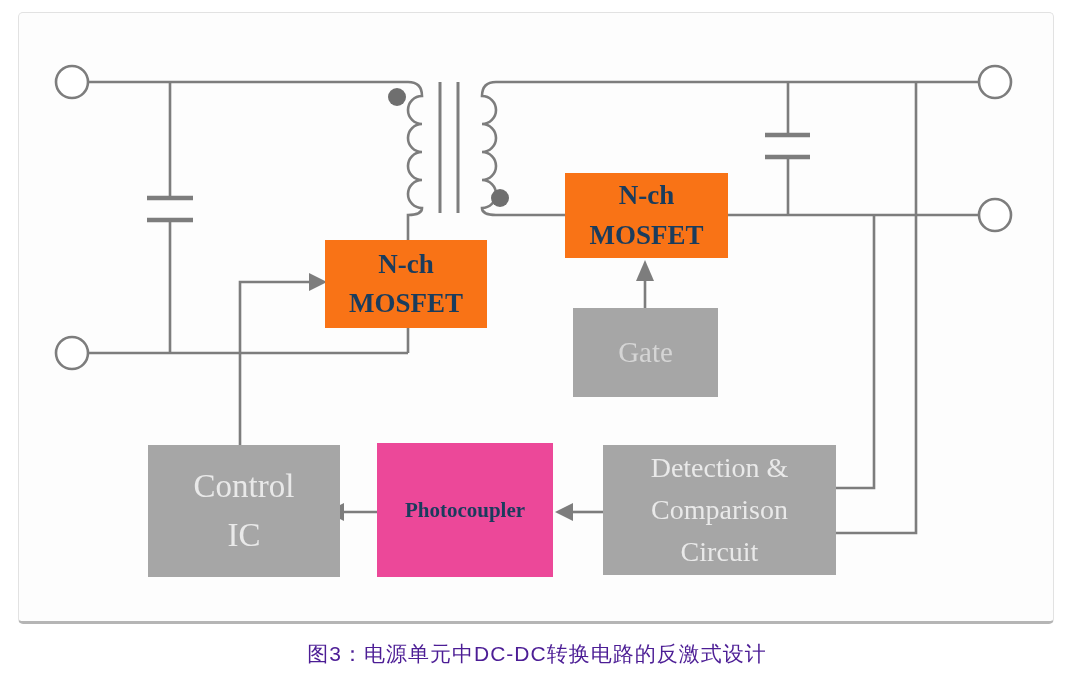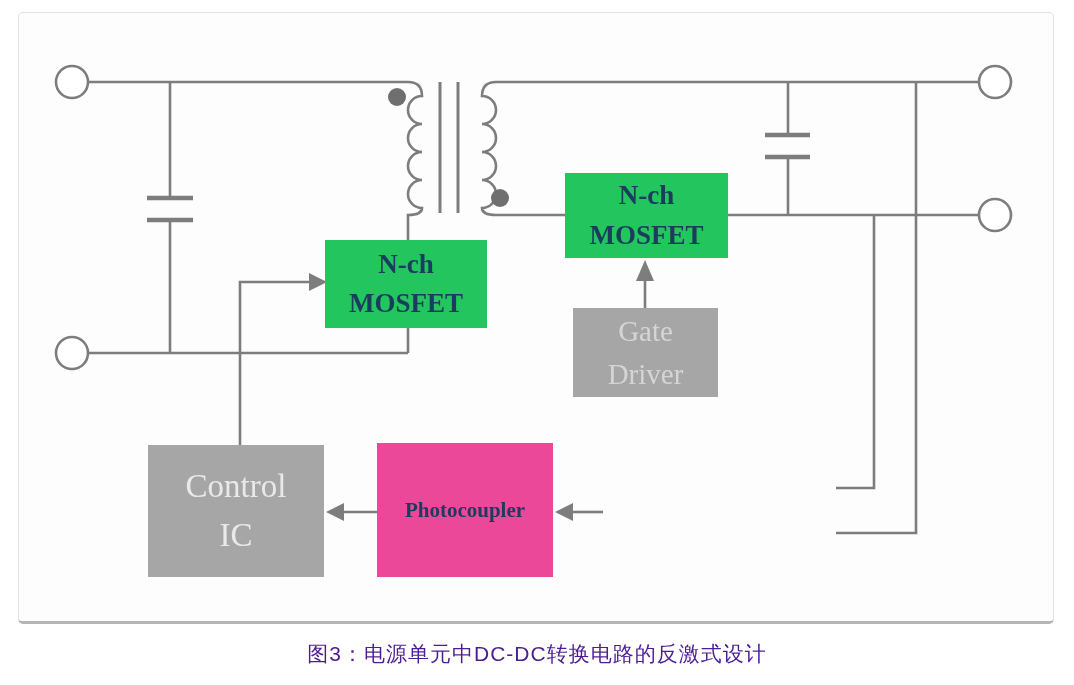--- a/index.html
+++ b/index.html
@@ -40,33 +40,33 @@
     z-index: 2;
     display: flex;
     flex-direction: column;
     align-items: center;
     justify-content: center;
     text-align: center;
     box-sizing: border-box;
     font-family: "Liberation Serif", "DejaVu Serif", serif;
   }
   .block-blue {
-    background: #22c55e;
+    background: #f97316;
     color: #1a3c5d;
     font-weight: 700;
   }
   .block-gray {
     background: #a6a6a6;
     color: #e9e9e9;
     font-weight: 400;
   }
   .mosfet1 { left: 325px; top: 240px; width: 162px; height: 88px; font-size: 27px; line-height: 1.45; }
   .mosfet2 { left: 565px; top: 173px; width: 163px; height: 85px; font-size: 27px; line-height: 1.45; }
   .gatedriver { left: 573px; top: 308px; width: 145px; height: 89px; font-size: 29px; line-height: 1.45; color: #d5d5d5; }
-  .controlic { left: 148px; top: 445px; width: 176px; height: 132px; font-size: 33px; line-height: 1.5; }
+  .controlic { left: 148px; top: 445px; width: 192px; height: 132px; font-size: 33px; line-height: 1.5; }
   .photocoupler { left: 377px; top: 443px; width: 176px; height: 134px; font-size: 21px; background: #ec4899; }
   .detection { left: 603px; top: 445px; width: 233px; height: 130px; font-size: 28px; line-height: 1.5; }
   .caption {
     position: absolute;
     left: 0;
     top: 640px;
     width: 100%;
     text-align: center;
     font-size: 21px;
     color: #4c1d95;
@@ -138,27 +138,31 @@
     <span>MOSFET</span>
   </div>
 
   <div class="block block-blue mosfet2">
     <span>N-ch</span>
     <span>MOSFET</span>
   </div>
 
   <div class="block block-gray gatedriver">
     <span>Gate</span>
-    <span>Driver</span>
   </div>
 
   <div class="block block-gray controlic">
     <span>Control</span>
     <span>IC</span>
   </div>
 
   <div class="block block-blue photocoupler">
     <span>Photocoupler</span>
   </div>
 
+  <div class="block block-gray detection">
+    <span>Detection &amp;</span>
+    <span>Comparison</span>
+    <span>Circuit</span>
+  </div>
 
   <div class="caption">图3：电源单元中DC-DC转换电路的反激式设计</div>
 </div>
 
 </body></html>

